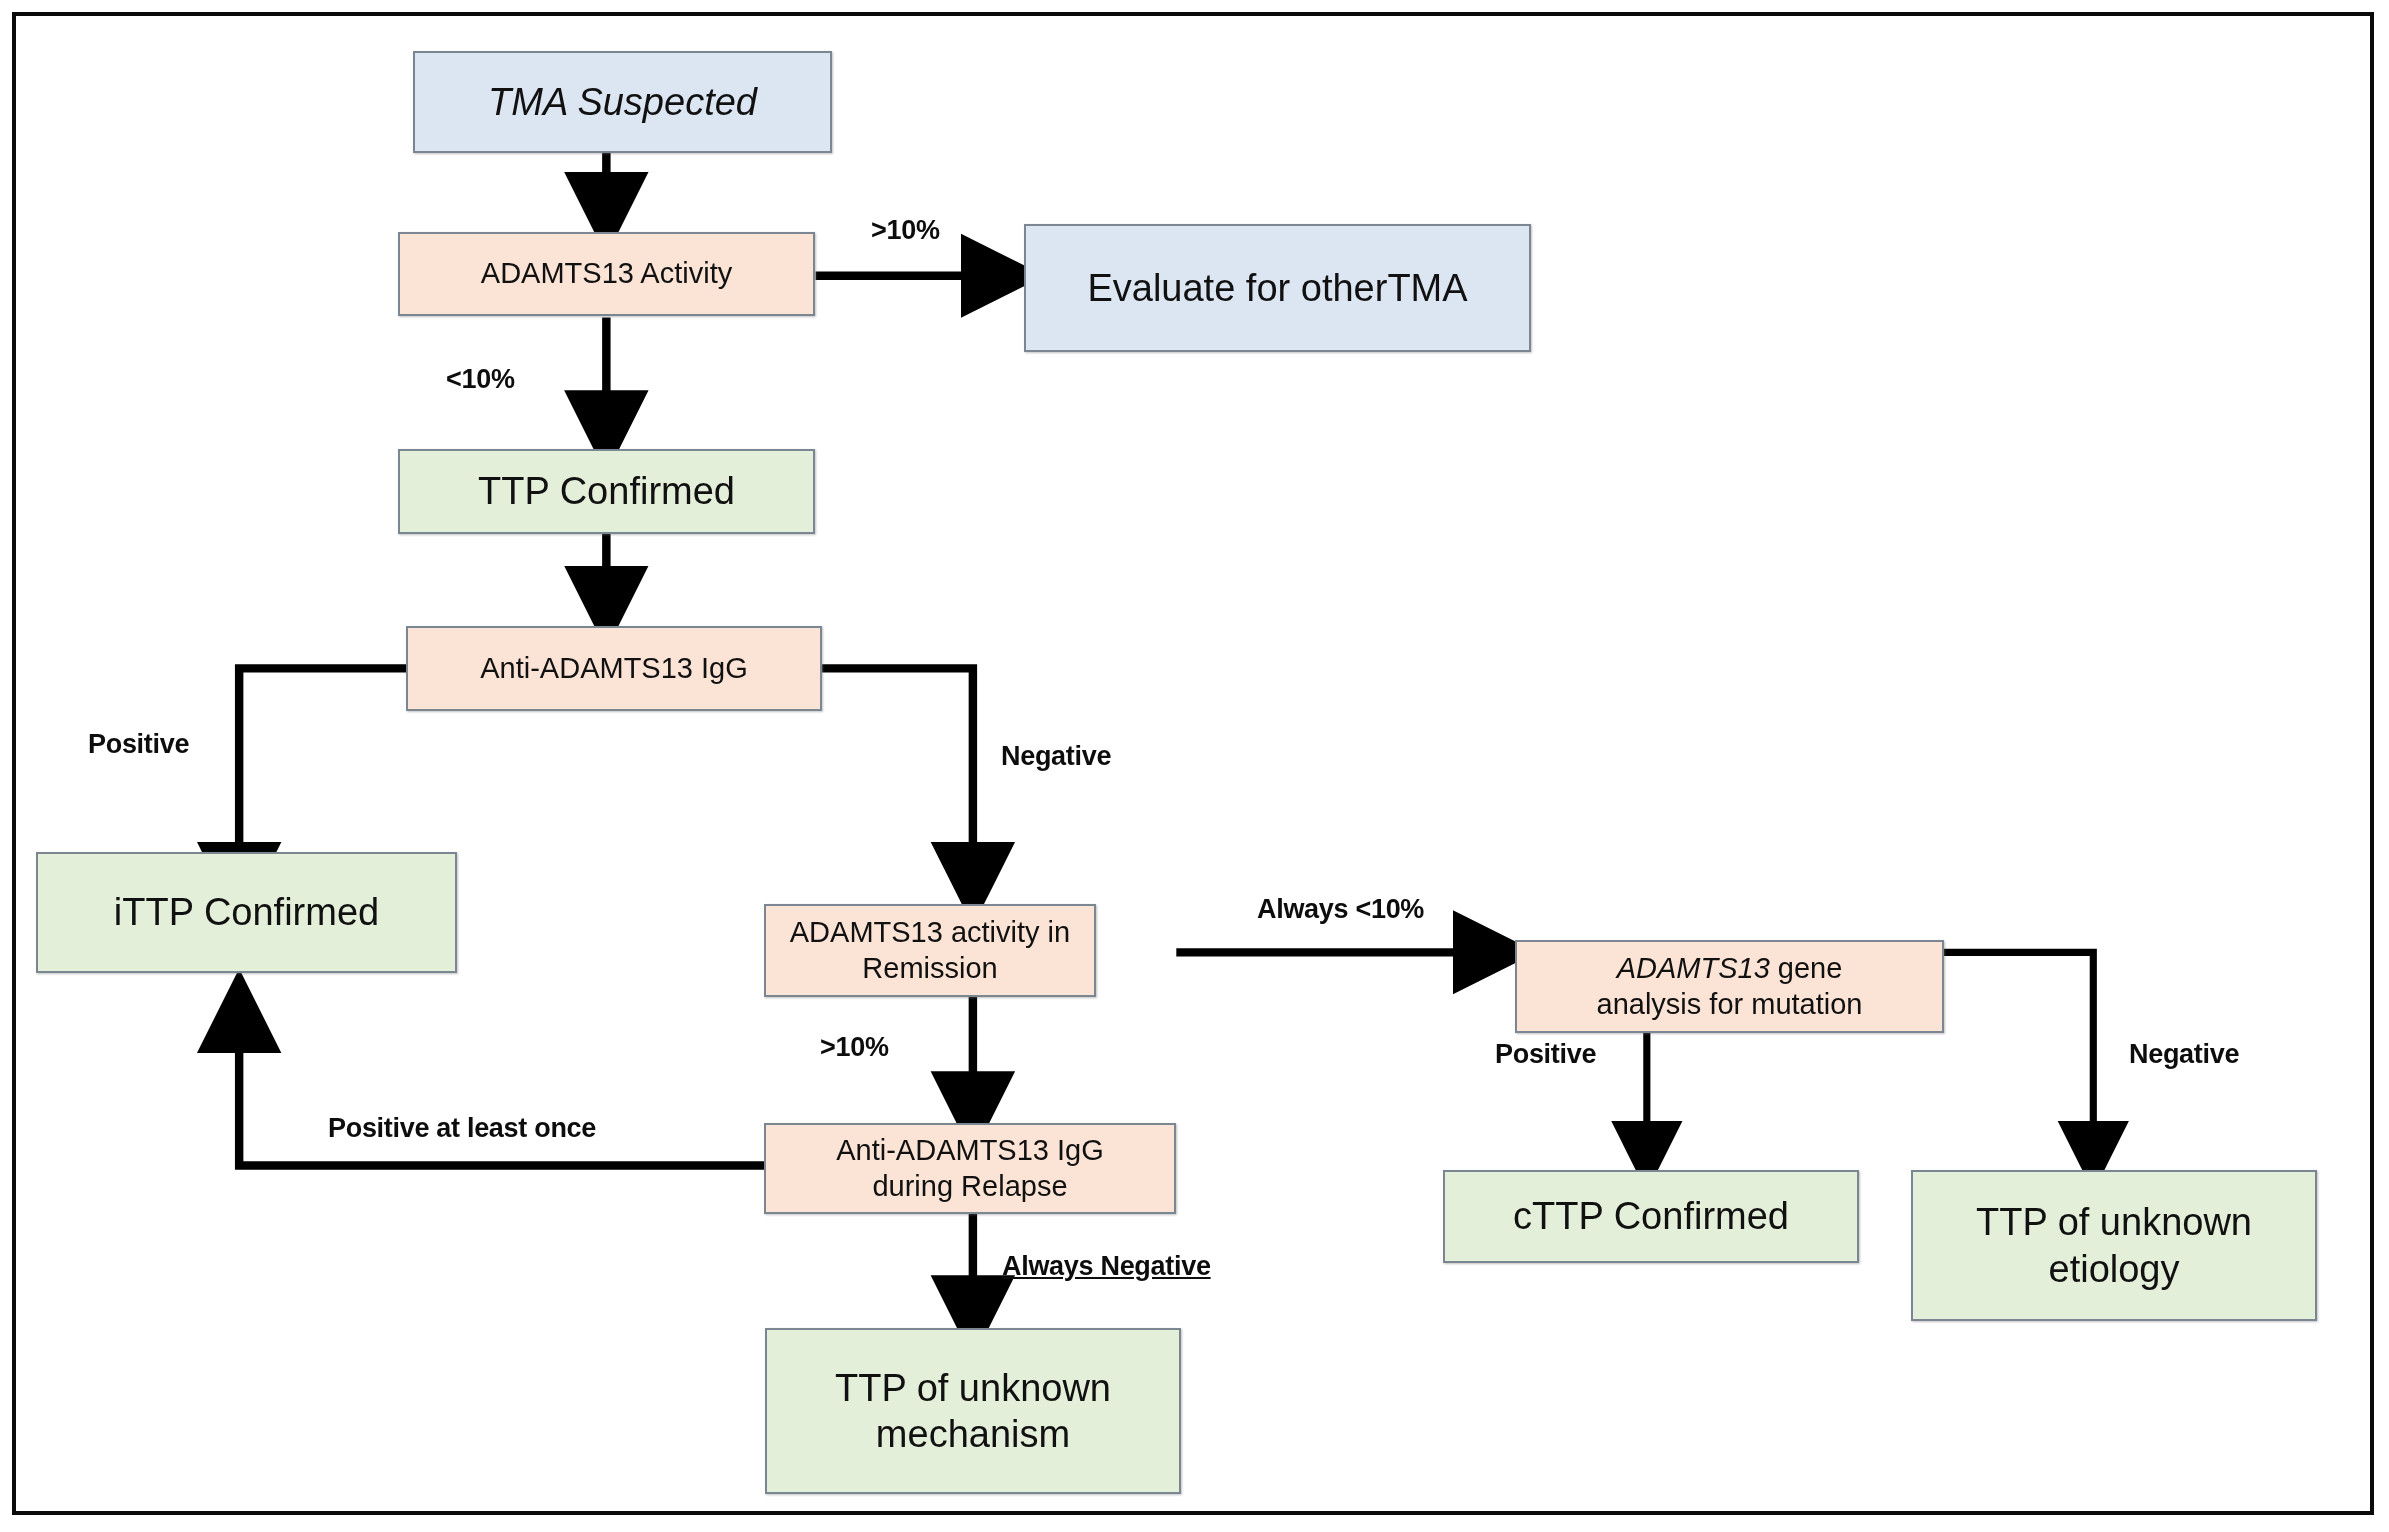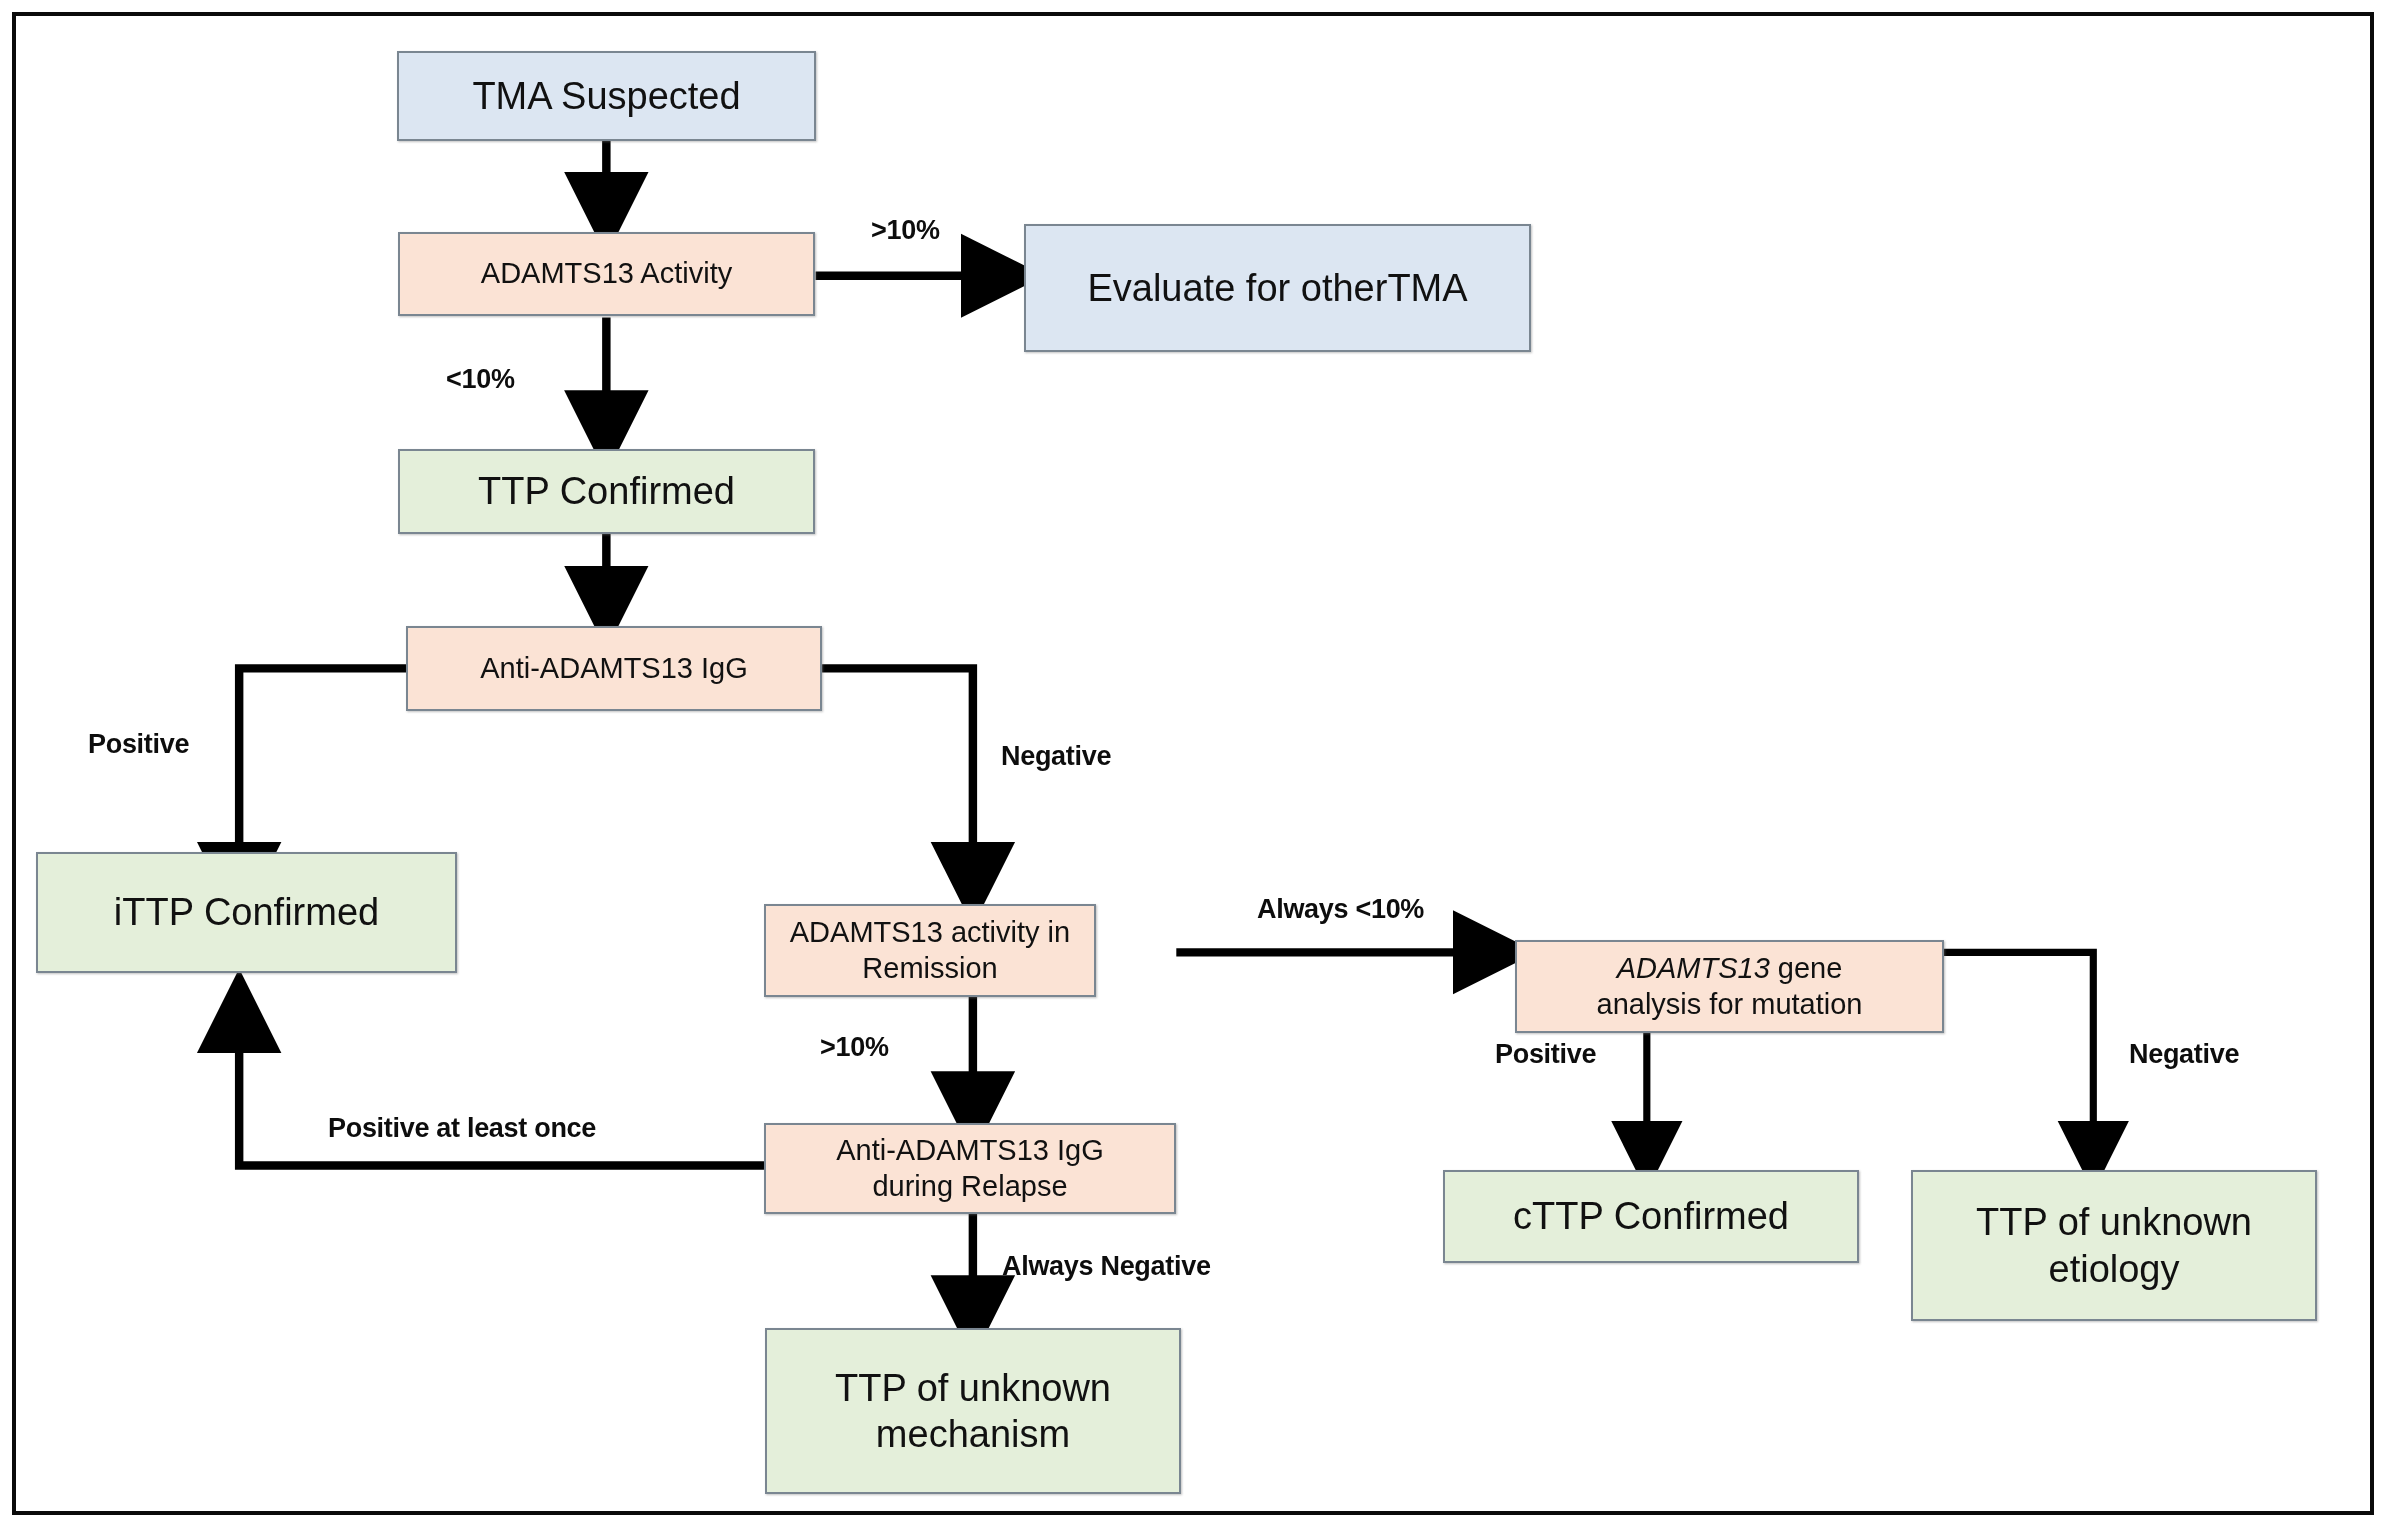--- a/index.html
+++ b/index.html
@@ -100,21 +100,21 @@
 
     <line x1="2534" y1="1530" x2="2534" y2="1790" stroke="#000" stroke-width="11" marker-end="url(#ah)"></line>
 
     <path d="M2991,1465 L3221,1465 L3221,1790" stroke="#000" stroke-width="11" fill="none" marker-end="url(#ah)"></path>
 
     <line x1="1497" y1="1865" x2="1497" y2="2040" stroke="#000" stroke-width="13" marker-end="url(#ah)"></line>
 
     <path d="M1176,1793 L368,1793 L368,1542" stroke="#000" stroke-width="13" fill="none" marker-end="url(#ah)"></path>
   </svg>
 
-  <div class="node blue fs-big" style="left:397px; top:51px; width:419px; height:90px;">
+  <div class="node blue fs-big" style="left:413px; top:51px; width:419px; height:102px;font-style:italic;">
     <span>TMA Suspected</span>
   </div>
 
   <div class="node peach fs-small" style="left:398px; top:232px; width:417px; height:84px;">
     <span>ADAMTS13 Activity</span>
   </div>
 
   <div class="node blue fs-big" style="left:1024px; top:224px; width:507px; height:128px; flex-direction:row;">
     <span>Evaluate for other</span>
     <span>TMA</span>
@@ -174,15 +174,15 @@
   <div class="edge-label" style="left:1257px; top:894px;">Always &lt;10%</div>
 
   <div class="edge-label" style="left:820px; top:1032px;">&gt;10%</div>
 
   <div class="edge-label" style="left:1495px; top:1039px;">Positive</div>
 
   <div class="edge-label" style="left:2129px; top:1039px;">Negative</div>
 
   <div class="edge-label" style="left:328px; top:1113px;">Positive at least once</div>
 
-  <div class="edge-label" style="left:1002px; top:1251px;">Always Negative</div>
+  <div class="edge-label" style="left:1002px; top:1251px;text-decoration:underline;">Always Negative</div>
 </div>
 
 
 </body></html>

